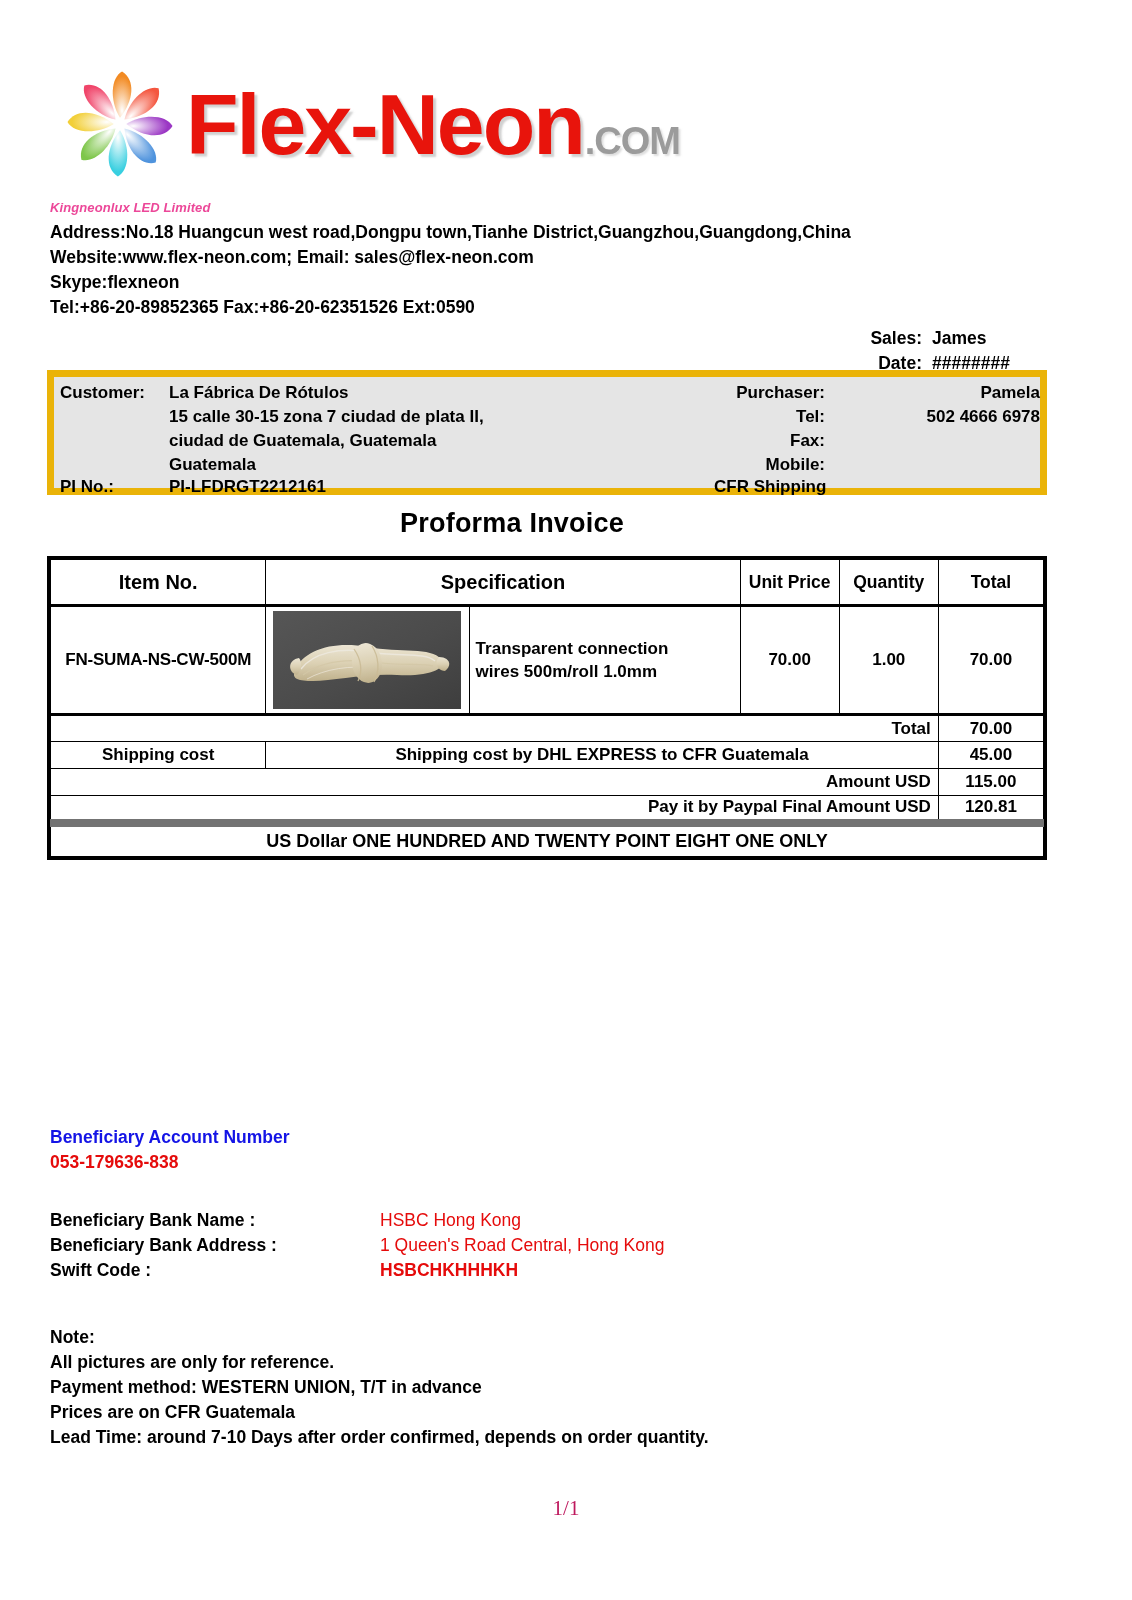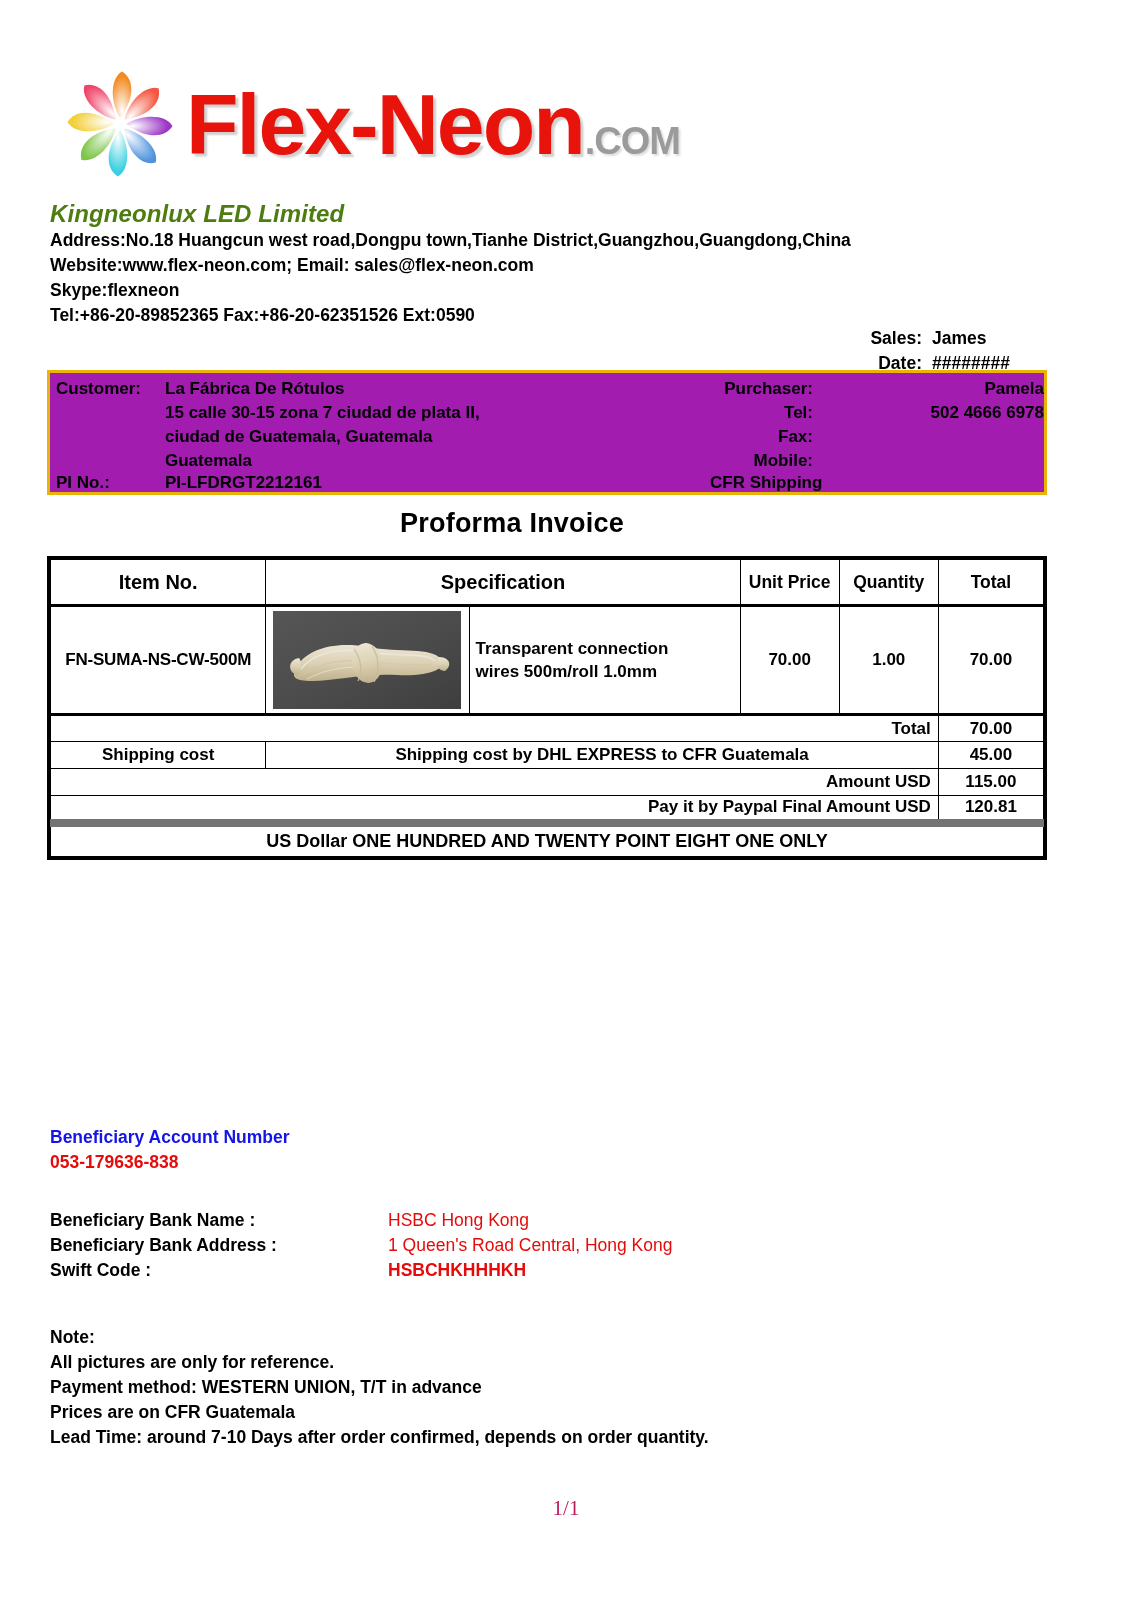--- a/index.html
+++ b/index.html
@@ -47,22 +47,23 @@
     text-shadow: 2px 2px 2px rgba(190,190,190,0.5);
   }
 
   
   .company {
     position: absolute; left: 50px; top: 200px;
     width: 1040px;
   }
   .company .cname {
     font-weight: bold; font-style: italic;
-    font-size: 24px; color: #4d7c0f;
+    font-size: 13px; color: #ec4899;
     letter-spacing: 0.1px;
+    margin-bottom: 5px;
   }
   .company .cline {
     font-weight: bold; font-size: 17.5px;
     color: #000; line-height: 25px;
     white-space: nowrap;
   }
 
   
   .salesblock {
     position: absolute; right: 82px; top: 326px;
@@ -70,34 +71,34 @@
     line-height: 25px;
   }
   .salesblock .kv { white-space: nowrap; }
   .salesblock .k { display: inline-block; }
   .salesblock .v { display: inline-block; min-width: 118px; text-align: left; margin-left: 10px; }
 
   
   .custbox {
     position: absolute; left: 47px; top: 370px;
     width: 1000px; height: 125px;
-    border: 3px solid #eab308;
-    background: #a21caf;
+    border: 7px solid #eab308;
+    background: #e5e5e5;
   }
   .custbox .inner { position: relative; width: 100%; height: 100%; }
   .cb-label {
     position: absolute; font-weight: bold; font-size: 17px;
     white-space: nowrap;
   }
   .cb-left-label { left: 6px; }
   .cb-left-val { left: 115px; }
   .cb-right-row {
     position: absolute; right: 0; width: 100%;
     font-weight: bold; font-size: 17px;
-    display: flex; justify-content: flex-end; white-space: nowrap; gap: 16px;
+    display: flex; justify-content: flex-end; white-space: nowrap;
   }
   .cb-right-row .rk { text-align: right; }
   .cb-right-row .rv { width: 215px; text-align: right; padding-left: 9px; }
 
   
   .doc-title {
     position: absolute; left: 0; top: 508px; width: 1024px;
     text-align: center; font-weight: bold; font-size: 27px;
     letter-spacing: 0.2px;
   }
@@ -167,21 +168,21 @@
   }
   .bank-grid { margin-top: 33px; }
   .bank-grid .brow {
     display: flex; line-height: 25px;
   }
   .bank-grid .blabel {
     width: 330px; color: #000000; font-weight: bold; font-size: 17.5px;
     white-space: nowrap;
   }
   .bank-grid .bval {
-    color: #e50b0b; font-size: 17.5px; white-space: nowrap; margin-left: 8px;
+    color: #e50b0b; font-size: 17.5px; white-space: nowrap;
   }
   .bank-grid .bval.plain { font-weight: normal; }
   .bank-grid .bval.bold { font-weight: bold; }
 
   
   .note {
     position: absolute; left: 50px; top: 1325px; width: 1000px;
   }
   .note div {
     font-weight: bold; font-size: 17.5px; line-height: 25px; color: #000;

